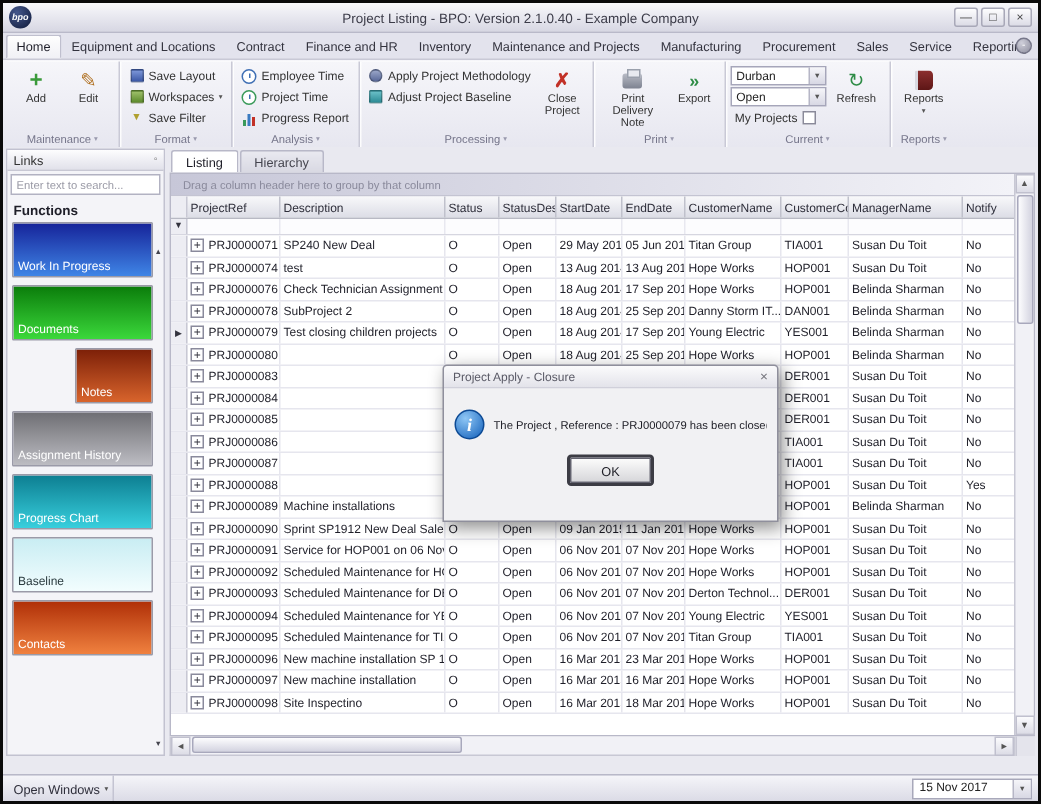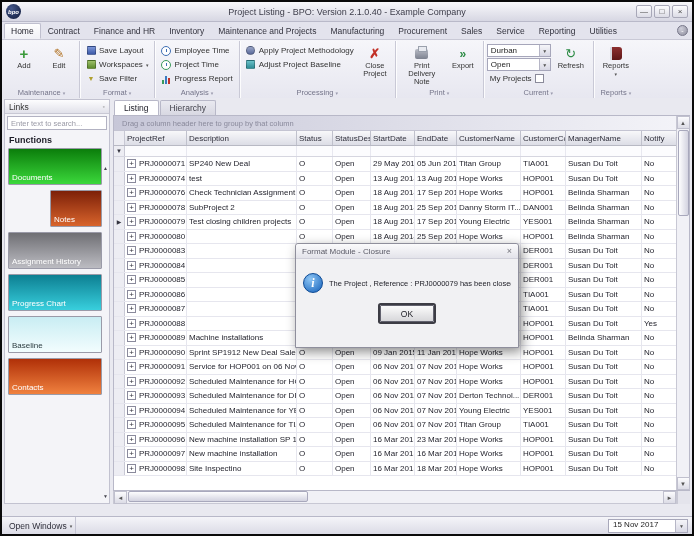--- a/index.html
+++ b/index.html
@@ -109,20 +109,21 @@
     <div class="title">Project Listing - BPO: Version 2.1.0.40 - Example Company</div>
     <div class="winbtns">
       <div class="winbtn">—</div>
       <div class="winbtn">□</div>
       <div class="winbtn">×</div>
     </div>
   </div>
 
   <div class="tabstrip">
     <div class="rtab sel">Home</div>
+      <div class="rtab">Equipment and Locations</div>
       <div class="rtab">Contract</div>
       <div class="rtab">Finance and HR</div>
       <div class="rtab">Inventory</div>
       <div class="rtab">Maintenance and Projects</div>
       <div class="rtab">Manufacturing</div>
       <div class="rtab">Procurement</div>
       <div class="rtab">Sales</div>
       <div class="rtab">Service</div>
       <div class="rtab">Reporting</div>
       <div class="rtab">Utilities</div>
@@ -302,20 +303,21 @@
   <div class="workspace">
 
     <div class="sidebar">
       <div class="sb-header">
         <span>Links</span>
         <span class="hicon">◦</span>
       </div>
       <input class="sb-search" placeholder="Enter text to search..." style="">
       <div class="sb-label">Functions</div>
       <div class="sb-items">
+          <div class="sb-item" style="background: linear-gradient(rgb(22, 36, 154), rgb(63, 133, 230)); color: rgb(255, 255, 255);">Work In Progress</div>
           <div class="sb-item" style="background: linear-gradient(rgb(11, 125, 11), rgb(59, 216, 59)); color: rgb(255, 255, 255);">Documents</div>
           <div class="sb-item" style="background: linear-gradient(rgb(125, 32, 8), rgb(216, 100, 44)); color: rgb(255, 255, 255); margin-left: 42px;">Notes</div>
           <div class="sb-item" style="background: linear-gradient(rgb(111, 111, 116), rgb(188, 188, 194)); color: rgb(255, 255, 255);">Assignment History</div>
           <div class="sb-item" style="background: linear-gradient(rgb(13, 127, 146), rgb(56, 207, 221)); color: rgb(255, 255, 255);">Progress Chart</div>
           <div class="sb-item" style="background: linear-gradient(rgb(201, 237, 243), rgb(242, 253, 254)); color: rgb(44, 60, 64);">Baseline</div>
           <div class="sb-item" style="background: linear-gradient(rgb(176, 48, 8), rgb(240, 129, 63)); color: rgb(255, 255, 255);">Contacts</div>
         </div>
       <span class="sb-arrow" style="top:66px">▲</span>
       <span class="sb-arrow" style="bottom:4px">▼</span>
     </div>
@@ -733,21 +735,21 @@
       <span class="caret">▾</span>
     </div>
     <div class="date-picker">
       <span>15 Nov 2017</span>
       <span class="arrow">▼</span>
     </div>
   </div>
 
   <div class="dialog">
     <div class="dlg-title">
-      <span>Format Module - Closure</span>
+      <span>Project Apply - Closure</span>
       <span class="dlg-close">×</span>
     </div>
     <div class="dlg-body">
       <div class="info-icon">i</div>
       <div class="dlg-msg">The Project , Reference : PRJ0000079 has been closed.</div>
     </div>
     <div class="dlg-btnrow">
       <div class="ok-btn">OK</div>
     </div>
   </div>

